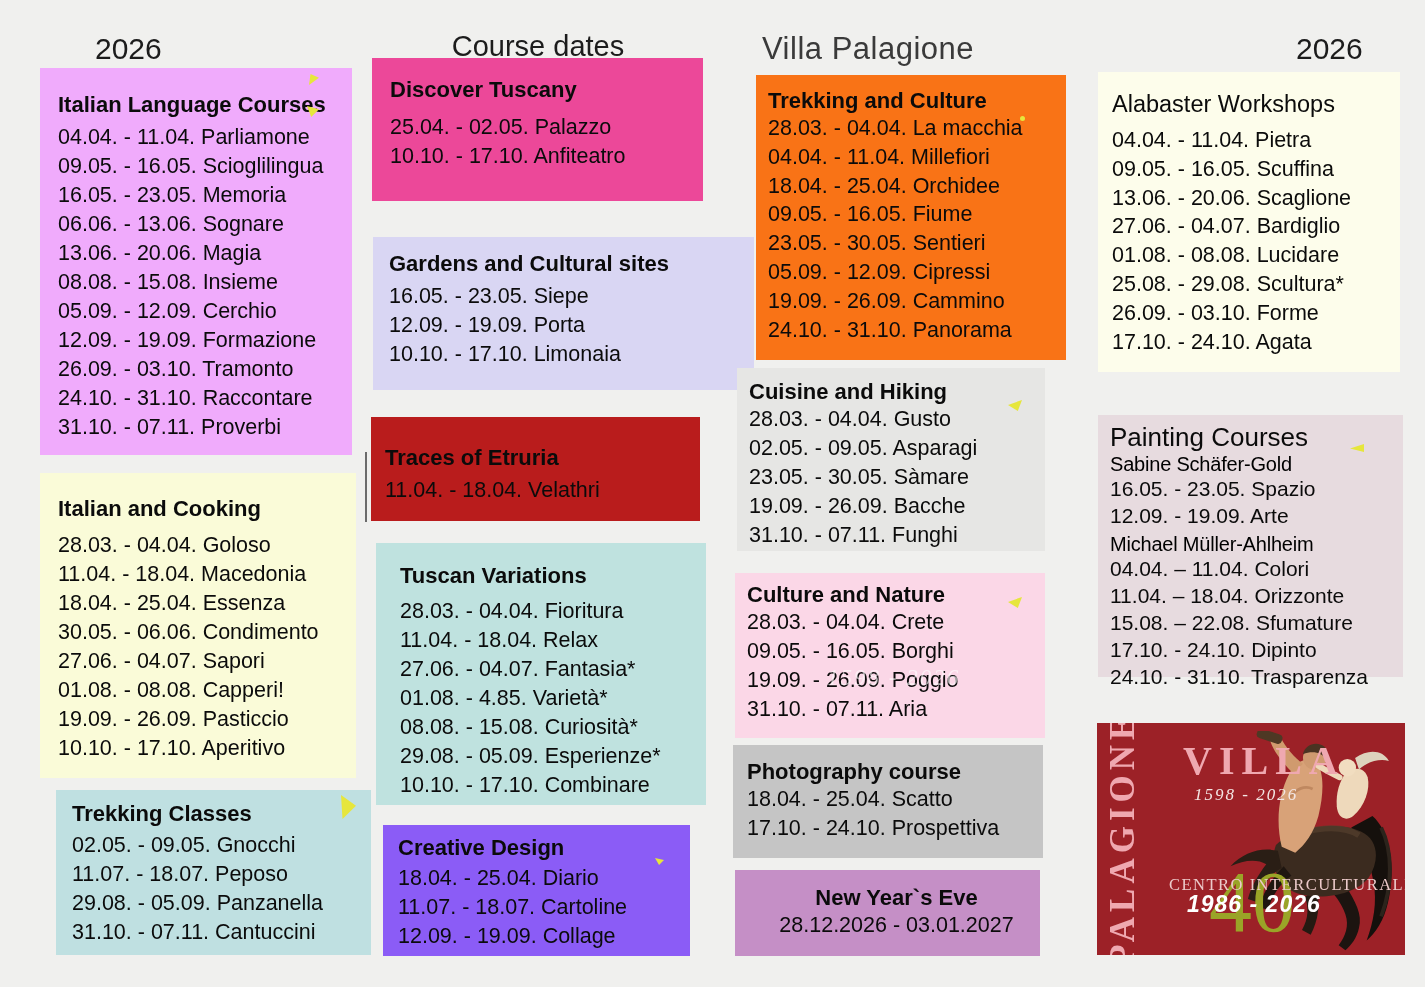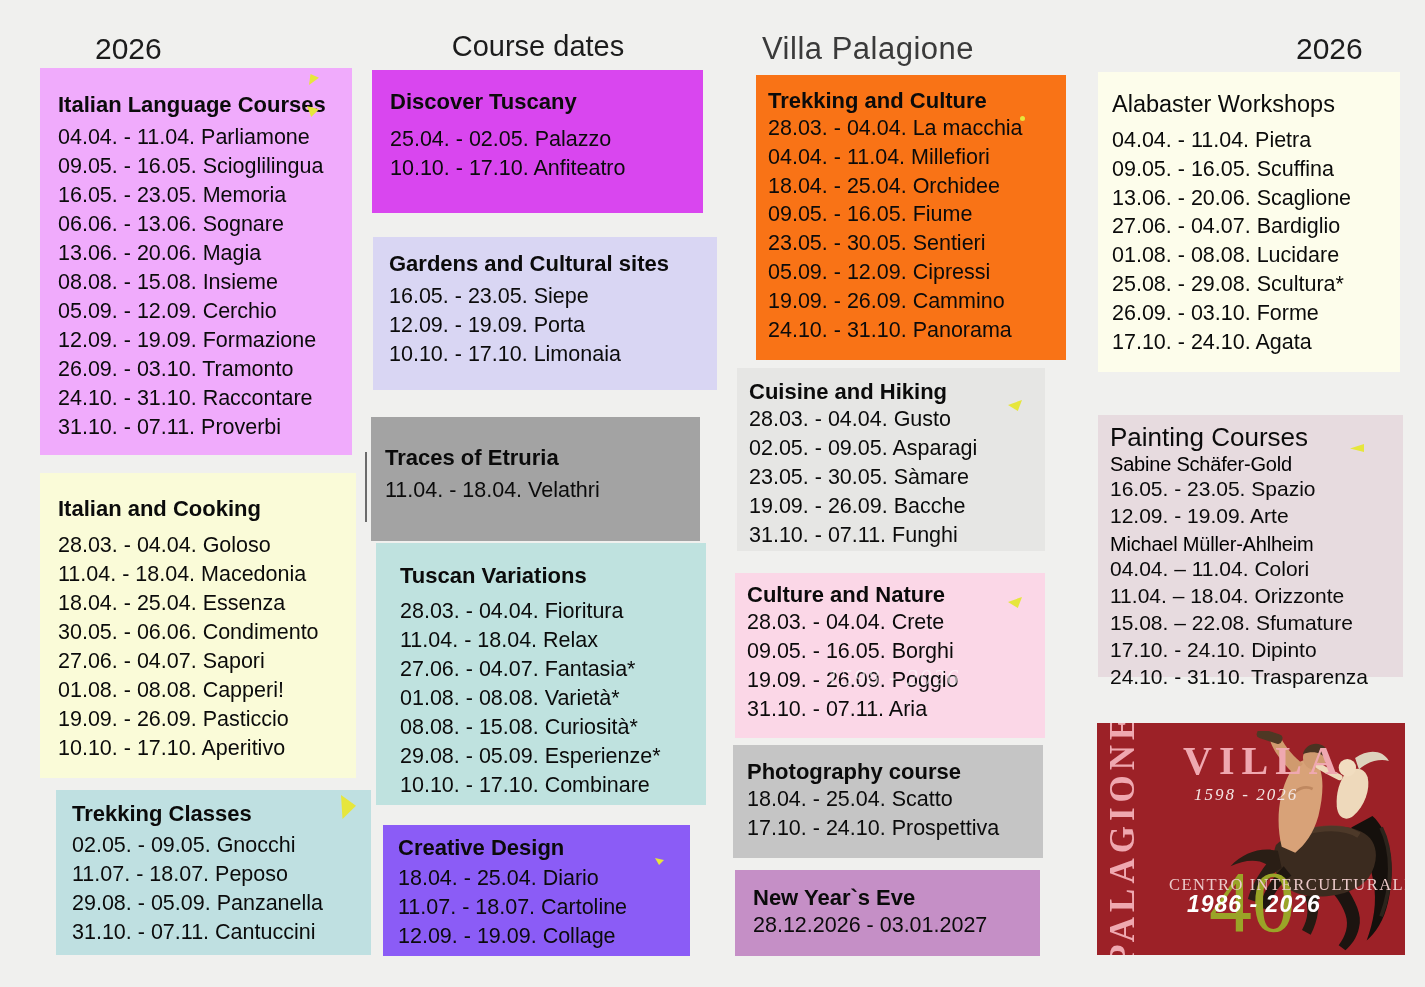--- a/index.html
+++ b/index.html
@@ -20,38 +20,38 @@
 
   
   .b-il{left:40px; top:68px; width:312px; height:387px; background:#f0abfc; padding:24px 0 0 18px; box-sizing:border-box;}
   .b-il .title{margin-bottom:5px;}
   .b-ic{left:40px; top:473px; width:316px; height:305px; background:#fafbd8; padding:23px 0 0 18px; box-sizing:border-box;}
   .b-ic .title{margin-bottom:9px;}
   .b-cc{left:56px; top:790px; width:315px; height:165px; background:#bfe0e1; padding:11px 0 0 16px; box-sizing:border-box;}
   .b-cc .title{margin-bottom:4px;}
 
   
-  .b-dt{left:372px; top:70px; width:331px; height:143px; background:#d946ef; padding:19px 0 0 18px; box-sizing:border-box;}
+  .b-dt{left:372px; top:58px; width:331px; height:143px; background:#ec4899; padding:19px 0 0 18px; box-sizing:border-box;}
   .b-dt .title{margin-bottom:10px;}
-  .b-ga{left:373px; top:237px; width:344px; height:153px; background:#d9d6f3; padding:14px 0 0 16px; box-sizing:border-box;}
+  .b-ga{left:373px; top:237px; width:381px; height:153px; background:#d9d6f3; padding:14px 0 0 16px; box-sizing:border-box;}
   .b-ga .title{margin-bottom:5px;}
-  .b-tr{left:371px; top:417px; width:329px; height:124px; background:#a3a3a3; padding:28px 0 0 14px; box-sizing:border-box;}
+  .b-tr{left:371px; top:417px; width:329px; height:104px; background:#b91c1c; padding:28px 0 0 14px; box-sizing:border-box;}
   .b-tr .title{margin-bottom:5px;}
   .b-tv{left:376px; top:543px; width:330px; height:262px; background:#bfe2df; padding:20px 0 0 24px; box-sizing:border-box;}
   .b-tv .title{margin-bottom:8px;}
   .b-cd{left:383px; top:825px; width:307px; height:131px; background:#8b5cf6; padding:10px 0 0 15px; box-sizing:border-box;}
   .b-cd .title{margin-bottom:3px;}
 
   
   .b-tk{left:756px; top:75px; width:310px; height:285px; background:#f97316; padding:13px 0 0 12px; box-sizing:border-box;}
   .b-tk .rows .row{line-height:28.8px;}
   .b-ch{left:737px; top:368px; width:308px; height:183px; background:#e6e6e4; padding:11px 0 0 12px; box-sizing:border-box;}
   .b-cn{left:735px; top:573px; width:310px; height:165px; background:#fbd7e7; padding:9px 0 0 12px; box-sizing:border-box;}
   .b-ph{left:733px; top:745px; width:310px; height:113px; background:#c5c5c5; padding:14px 0 0 14px; box-sizing:border-box;}
-  .b-ny{left:735px; top:870px; width:305px; height:86px; background:#c58fc6; padding:15px 0 0 18px; box-sizing:border-box;}
+  .b-ny{left:735px; top:870px; width:305px; height:86px; background:#c58fc6; padding:15px 0 0 18px; box-sizing:border-box;text-align:center;}
 
   
   .b-al{left:1098px; top:72px; width:302px; height:300px; background:#fdfdeb; padding:19px 0 0 14px; box-sizing:border-box;}
   .b-al .title{font-weight:normal; font-size:23.5px; margin-bottom:9px;}
   .b-al .rows .row{line-height:28.8px;}
   .b-pa{left:1098px; top:415px; width:305px; height:262px; background:#e7dbdf; padding:9px 0 0 12px; box-sizing:border-box;}
   .b-pa .title{font-weight:normal; font-size:26px; margin-bottom:3px;}
   .b-pa .instructor{font-size:20px; line-height:22px; letter-spacing:-0.2px; color:#000000;}
   .b-pa .rows .row{font-size:21px; line-height:27px;}
   .b-pa .group2{margin-top:4px;}
@@ -161,21 +161,21 @@
         <div class="row">11.04. - 18.04. Velathri</div>
       </div>
   </section>
 
   <section class="box b-tv">
     <div class="title">Tuscan Variations</div>
     <div class="rows">
         <div class="row">28.03. - 04.04. Fioritura</div>
         <div class="row">11.04. - 18.04. Relax</div>
         <div class="row">27.06. - 04.07. Fantasia*</div>
-        <div class="row">01.08. - 08.08. Varietà*</div>
+        <div class="row">01.08. - 4.85. Varietà*</div>
         <div class="row">08.08. - 15.08. Curiosità*</div>
         <div class="row">29.08. - 05.09. Esperienze*</div>
         <div class="row">10.10. - 17.10. Combinare</div>
       </div>
   </section>
 
   <section class="box b-cd">
     <div class="title">Creative Design</div>
     <div class="rows">
         <div class="row">18.04. - 25.04. Diario</div>

